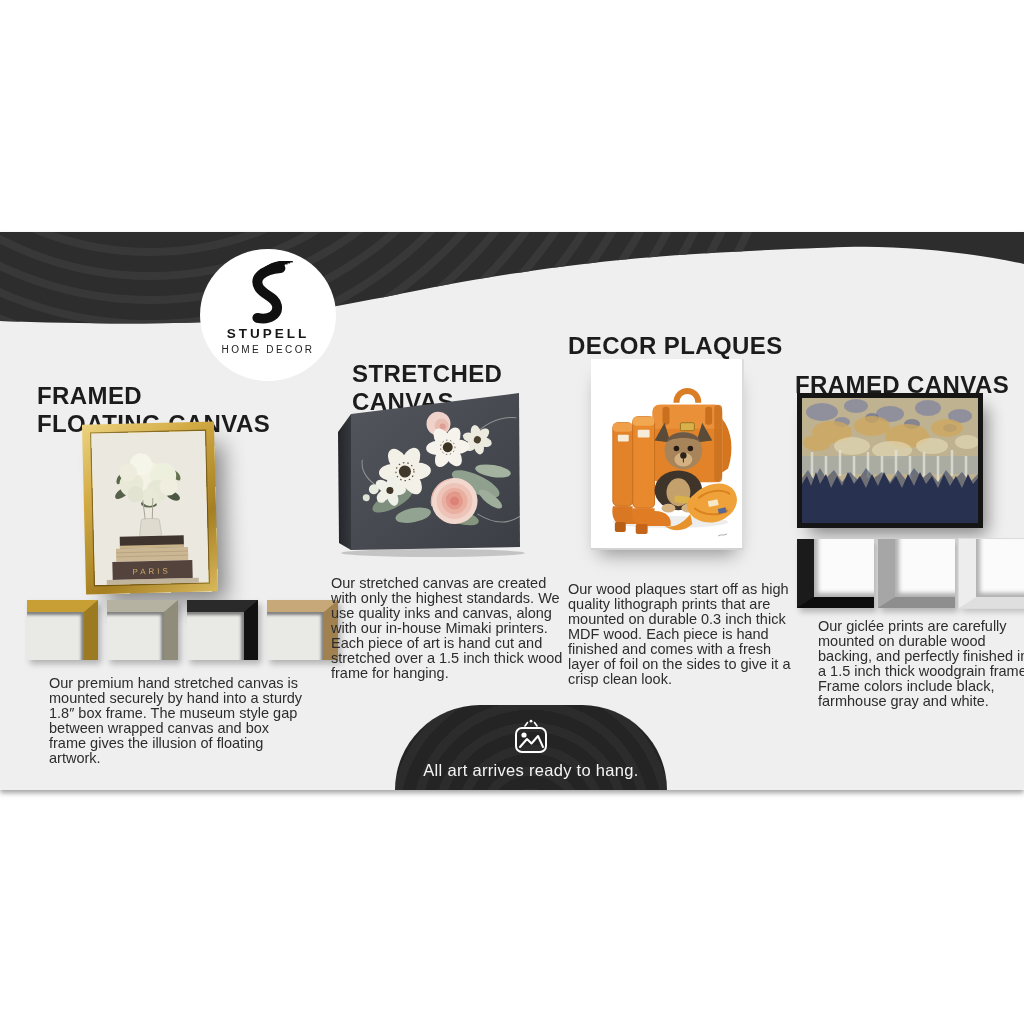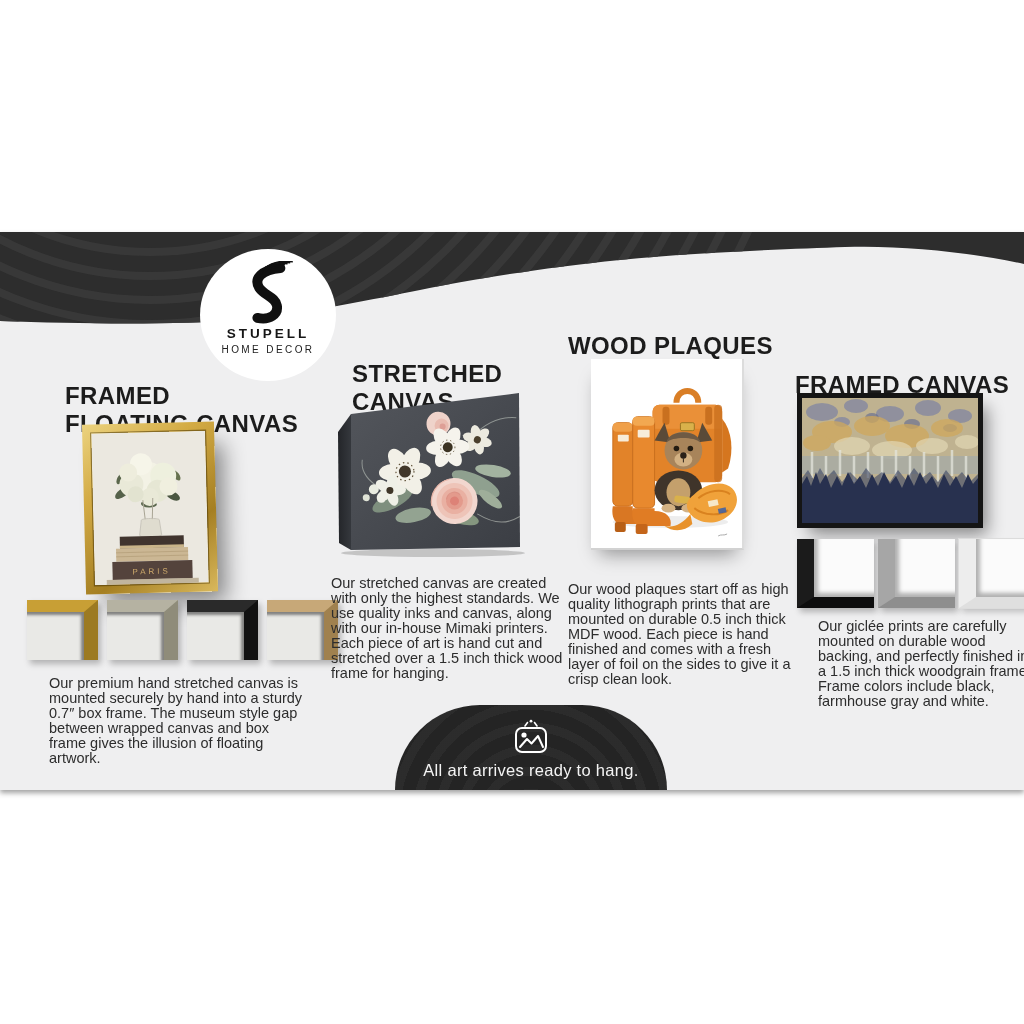--- a/index.html
+++ b/index.html
@@ -94,21 +94,21 @@
         <path d="M21,15 C26,8 36,4 49,4"></path>
         <path d="M22,12 C28,5 39,2 52,3"></path>
         <path d="M24,10 C31,3 43,0 55,2"></path>
         <path d="M26,8 C34,2 46,-1 58,1"></path>
       </g>
     </svg>
     <div class="brand-name">STUPELL</div>
     <div class="brand-tag">HOME DECOR</div>
   </div>
 
-  <h2 class="h" style="left:37px;top:362px;margin-left:28px;">
+  <h2 class="h" style="left:37px;top:362px;">
     <span>FRAMED</span>
     <span>FLOATING CANVAS</span>
   </h2>
 
   <div class="frame-gold">
     <svg class="painting" viewBox="0 0 114 152" width="114" height="152">
       <rect width="114" height="152" fill="#ebe8e0"></rect>
       <g transform="translate(56,48)">
         <ellipse cx="-26" cy="12" rx="9" ry="4" fill="#55614a" transform="rotate(-35 -26 12)"></ellipse>
         <ellipse cx="24" cy="16" rx="8" ry="4" fill="#4b5742" transform="rotate(30 24 16)"></ellipse>
@@ -147,21 +147,21 @@
         <span class="seam"></span>
       </span>
     <span class="corner" style="border-top-color:#2a2a2a;border-right-color:#111111;">
         <span class="seam"></span>
       </span>
     <span class="corner" style="border-top-color:#c7a878;border-right-color:#a0814f;">
         <span class="seam"></span>
       </span>
   </div>
 
-  <p class="desc" style="left:49px;top:661px;width:254px;">Our premium hand stretched canvas is mounted securely by hand into a sturdy 0.7″ box frame. The museum style gap between wrapped canvas and box frame gives the illusion of floating artwork.</p>
+  <p class="desc" style="left:49px;top:661px;width:254px;">Our premium hand stretched canvas is mounted securely by hand into a sturdy 1.8″ box frame. The museum style gap between wrapped canvas and box frame gives the illusion of floating artwork.</p>
 
   <h2 class="h" style="left:352px;top:340px;">
     <span>STRETCHED</span>
     <span>CANVAS</span>
   </h2>
 
   <svg class="canvas2" viewBox="0 0 192 168" width="192" height="168">
     <defs>
       <linearGradient id="cvFront" x1="0" y1="0" x2="1" y2="1">
         <stop offset="0" stop-color="#53565c"></stop>
@@ -243,21 +243,21 @@
           <path d="M-23,4 A23,23 0 0 1 -4,-22" stroke="#e6b3a6" stroke-width="1.2" fill="none"></path>
           <path d="M-8,-2 A8,8 0 0 1 6,-6" stroke="#d98c80" stroke-width="1" fill="none" opacity=".8"></path>
         </g>
       </g>
     </g>
   </svg>
 
   <p class="desc" style="left:331px;top:561px;width:236px;">Our stretched canvas are created with only the highest standards. We use quality inks and canvas, along with our in-house Mimaki printers. Each piece of art is hand cut and stretched over a 1.5 inch thick wood frame for hanging.</p>
 
   <h2 class="h" style="left:568px;top:312px;">
-    <span>WOOD PLAQUES</span>
+    <span>DECOR PLAQUES</span>
   </h2>
 
   <div class="plaque">
     <svg viewBox="0 0 152 190" width="151" height="189">
       <rect width="152" height="190" fill="#ffffff"></rect>
       <ellipse cx="80" cy="164" rx="58" ry="6" fill="#ededed"></ellipse>
 
       <path d="M86,44 C86,28 108,28 108,44" stroke="#d97e26" stroke-width="6" fill="none"></path>
       <rect x="62" y="46" width="70" height="78" rx="7" fill="#e28329"></rect>
       <path d="M62,70 L132,70 L132,53 C132,49 129,46 125,46 L69,46 C65,46 62,49 62,53 Z" fill="#ea9038"></path>
@@ -296,21 +296,21 @@
       <path d="M104,136 C116,124 134,122 142,130 C150,138 148,150 138,158 C126,168 108,166 100,156 C94,148 96,142 104,136 Z" fill="#f0a23a"></path>
       <path d="M108,140 C118,132 132,130 140,136" stroke="#d9821f" stroke-width="2" fill="none"></path>
       <path d="M104,150 C114,158 130,158 138,152" stroke="#d9821f" stroke-width="2" fill="none"></path>
       <rect x="118" y="142" width="10" height="6" fill="#f6e8c8" transform="rotate(-12 123 145)"></rect>
       <rect x="128" y="150" width="8" height="5" fill="#3a5fa8" opacity=".85" transform="rotate(-12 132 152)"></rect>
       <path d="M100,156 C92,166 84,170 74,168 C82,174 94,174 102,166 Z" fill="#e8922c"></path>
       <path d="M128,178 C131,176 134,178 137,176" stroke="#aaaaaa" stroke-width="1" fill="none"></path>
     </svg>
   </div>
 
-  <p class="desc" style="left:568px;top:567px;width:232px;">Our wood plaques start off as high quality lithograph prints that are mounted on durable 0.5 inch thick MDF wood. Each piece is hand finished and comes with a fresh layer of foil on the sides to give it a crisp clean look.</p>
+  <p class="desc" style="left:568px;top:567px;width:232px;">Our wood plaques start off as high quality lithograph prints that are mounted on durable 0.3 inch thick MDF wood. Each piece is hand finished and comes with a fresh layer of foil on the sides to give it a crisp clean look.</p>
 
   <h2 class="h" style="left:795px;top:351px;">
     <span>FRAMED CANVAS</span>
   </h2>
 
   <div class="frame-black">
     <svg viewBox="0 0 176 125" width="176" height="125">
       <rect width="176" height="125" fill="#bfb290"></rect>
       <g opacity=".55" fill="#6a76a8">
         <ellipse cx="20" cy="14" rx="16" ry="9"></ellipse>

